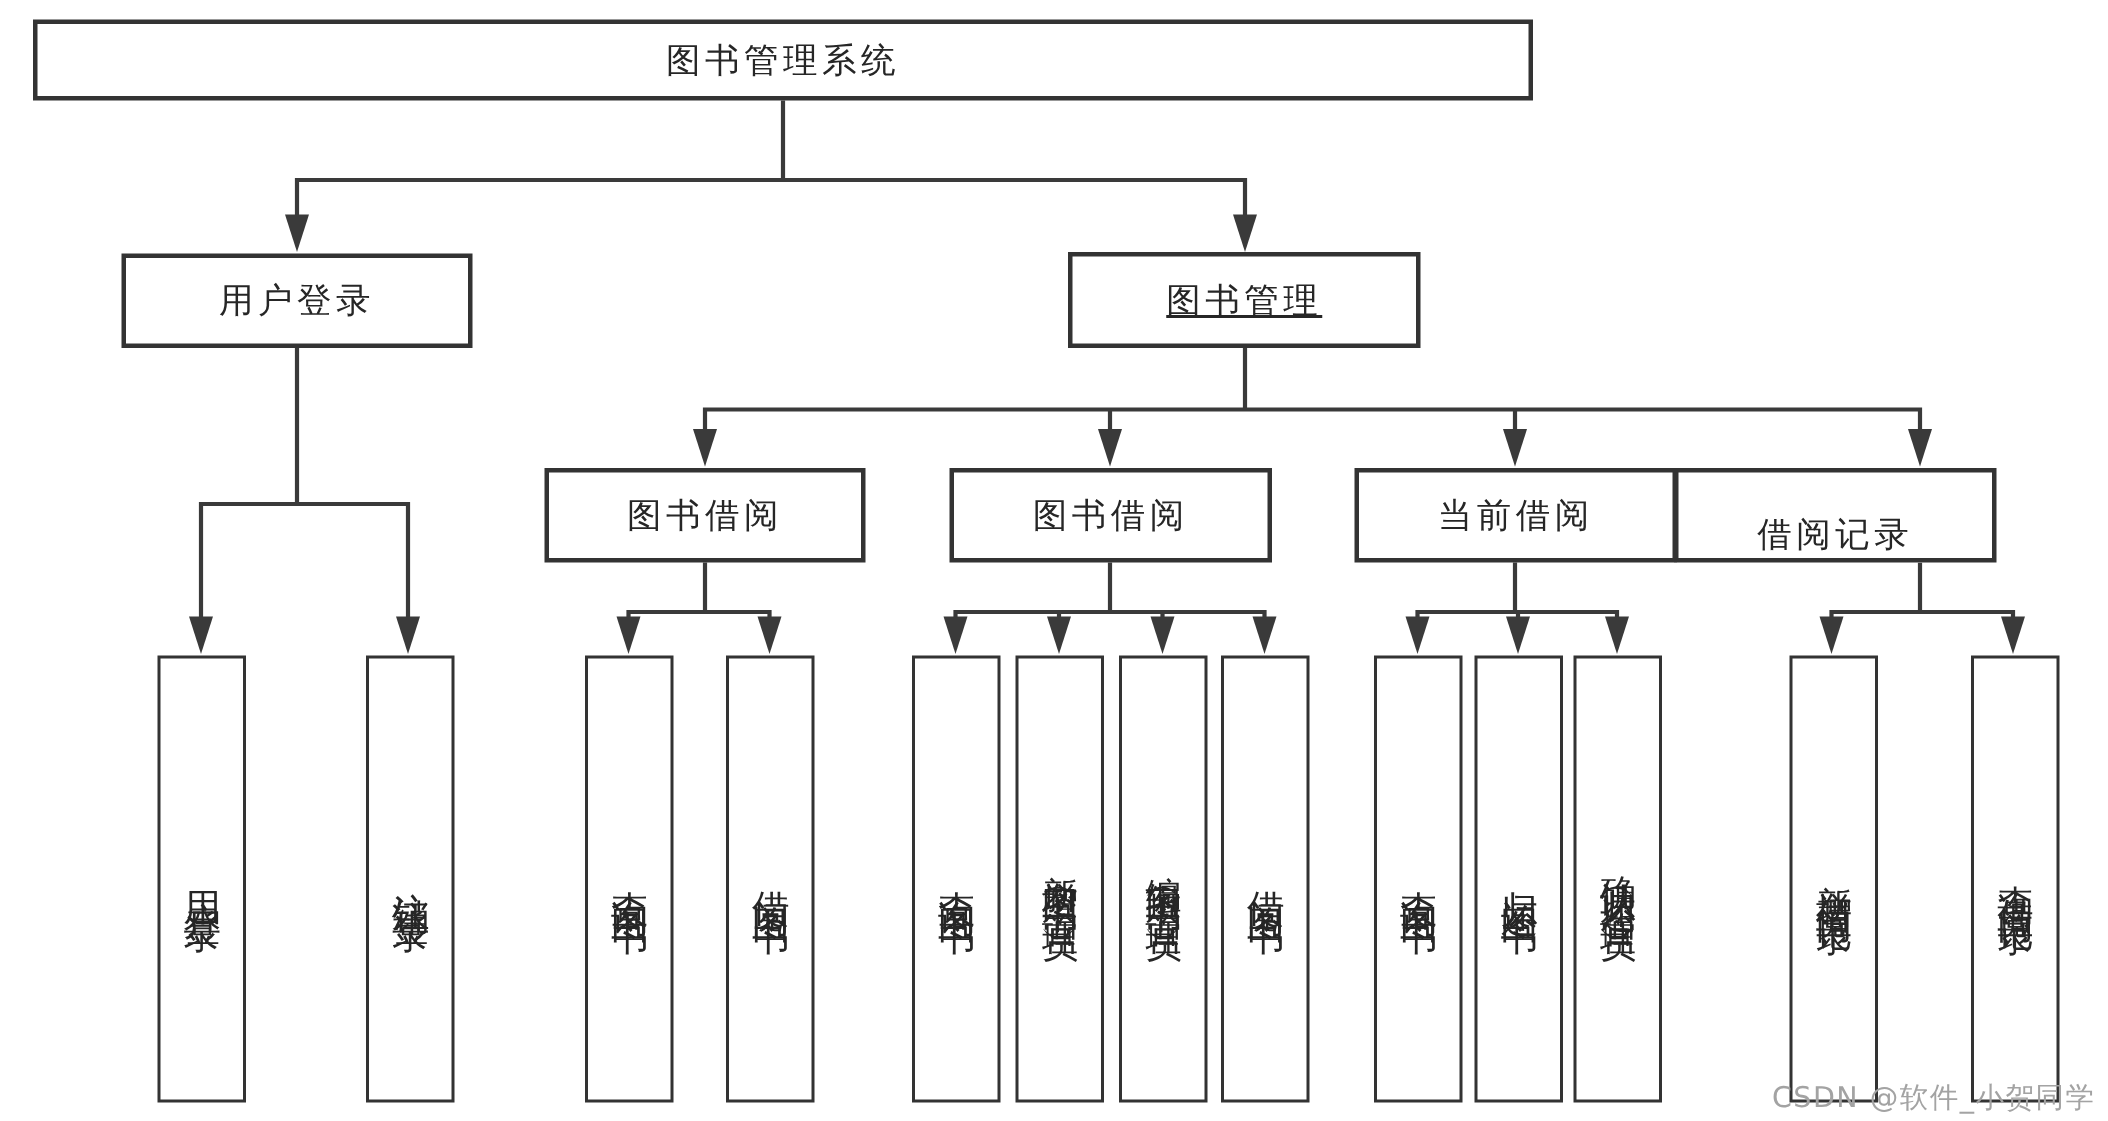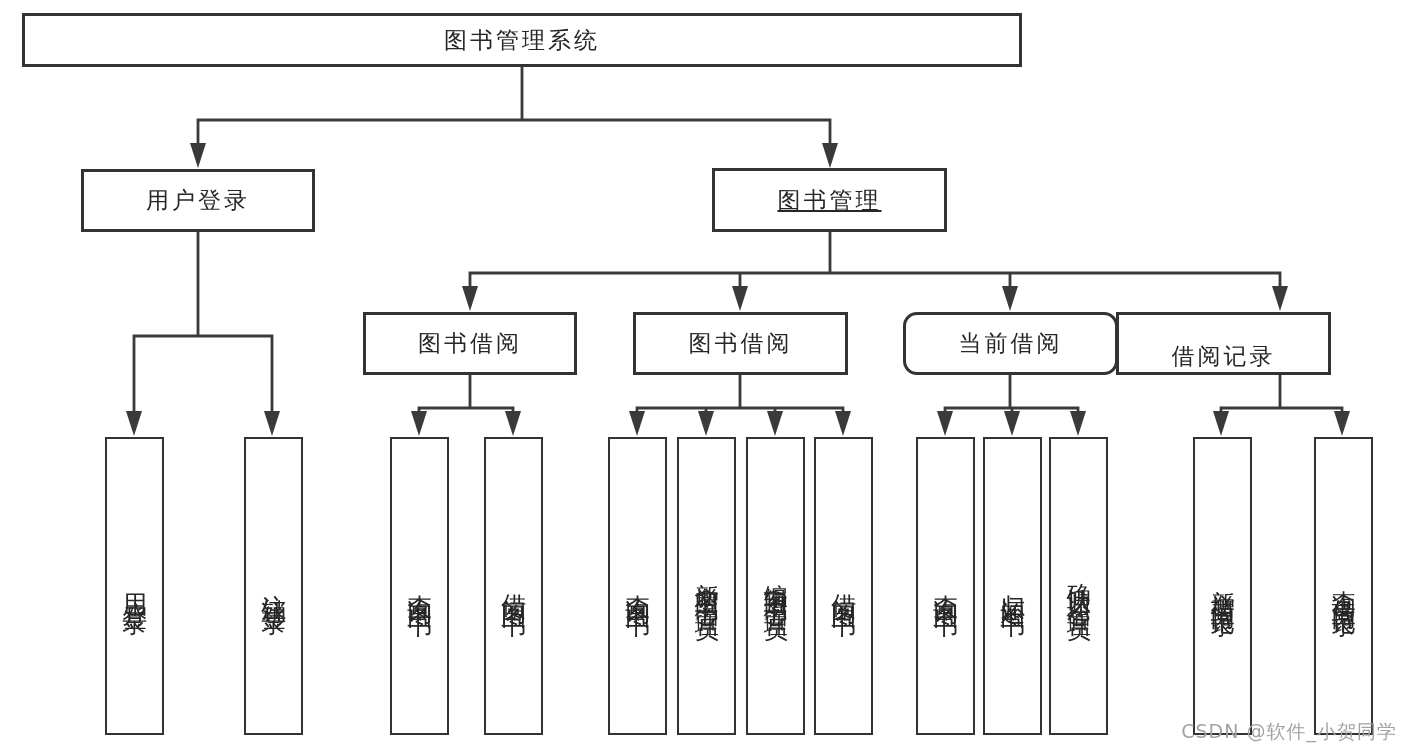--- a/index.html
+++ b/index.html
@@ -88,21 +88,21 @@
   <div class="node" style="left:712px;top:168px;width:235px;height:64px;text-decoration:underline;">
     <span>图书管理</span>
   </div>
 
   <div class="node" style="left:363px;top:312px;width:214px;height:63px;">
     <span>图书借阅</span>
   </div>
   <div class="node" style="left:633px;top:312px;width:215px;height:63px;">
     <span>图书借阅</span>
   </div>
-  <div class="node" style="left:903px;top:312px;width:215px;height:63px;border-radius:14px;">
+  <div class="node" style="left:903px;top:312px;width:215px;height:63px;">
     <span>当前借阅</span>
   </div>
   <div class="node" style="left:1116px;top:312px;width:215px;height:63px;align-items:flex-end;">
     <span>借阅记录</span>
   </div>
 
   <div class="leaf" style="left:105px;">
     <span>用户登录</span>
   </div>
   <div class="leaf" style="left:244px;">

